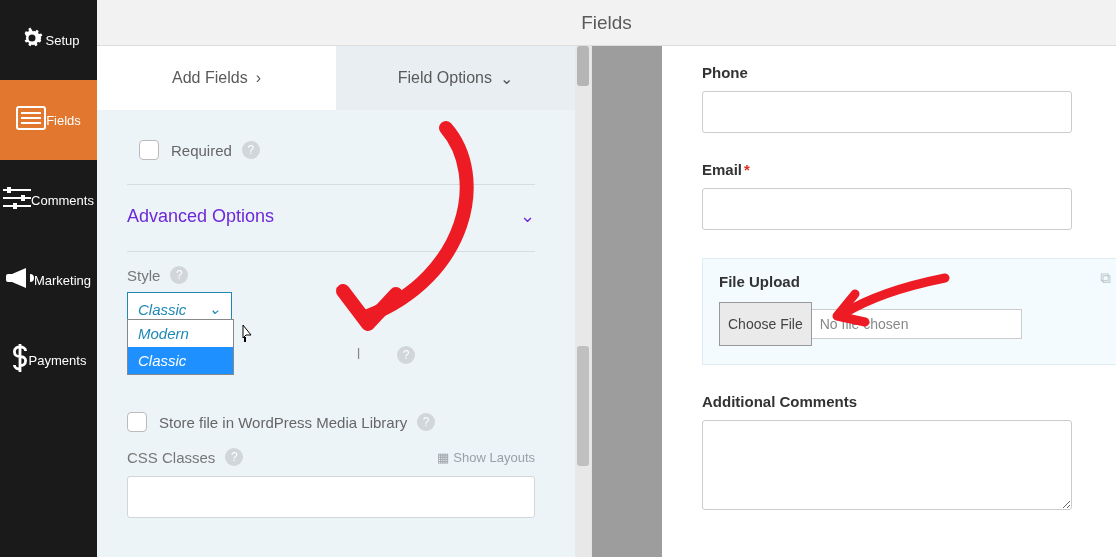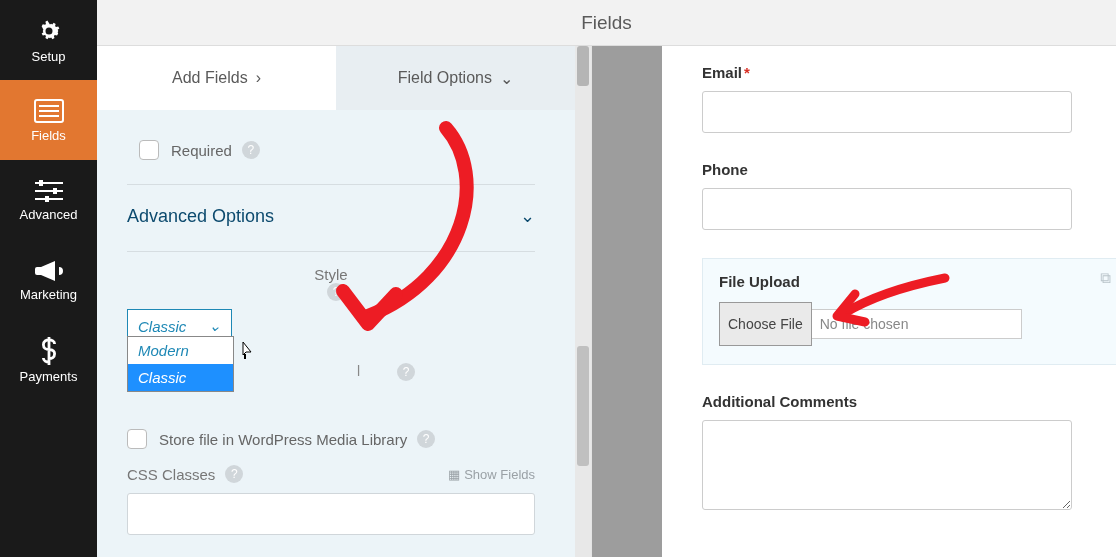--- a/index.html
+++ b/index.html
@@ -2,21 +2,21 @@
 <html><head>
 <meta charset="utf-8">
 <style>
 * { box-sizing: border-box; margin: 0; padding: 0; }
 body { font-family: -apple-system, BlinkMacSystemFont, "Segoe UI", Arial, sans-serif; font-size: 14px; color: #444; background: #fff; overflow: hidden; }
 
 .app { display: flex; height: 557px; width: 1116px; }
 
 
 .sidebar { width: 97px; background: #1a1a1a; display: flex; flex-direction: column; flex-shrink: 0; }
-.side-item { display: flex; flex-direction: column; align-items: center; justify-content: center; color: #fff; height: 80px; cursor: pointer; font-size: 13px; }
+.side-item { display: flex; flex-direction: row; align-items: center; justify-content: center; color: #fff; height: 80px; cursor: pointer; font-size: 13px; }
 .side-item.active { background: #e27730; }
 .side-item .icon { font-size: 28px; margin-bottom: 4px; display: flex; align-items: center; justify-content: center; }
 
 
 .main { flex: 1; display: flex; flex-direction: column; min-width: 0; }
 .topbar { height: 46px; background: #f2f2f2; border-bottom: 1px solid #ddd; display: flex; align-items: center; justify-content: center; color: #5a5a5a; font-size: 19px; }
 
 .content { flex: 1; display: flex; min-height: 0; }
 
 
@@ -29,23 +29,23 @@
 .tab { flex: 1; display: flex; align-items: center; justify-content: center; color: #5a5a5a; font-size: 16px; cursor: pointer; gap: 8px; }
 .tab.active { background: #fff; }
 
 .panel-body { padding: 20px 40px 20px 30px; background: #ecf4f8; flex: 1; margin-right: 16px; position: relative; }
 .row { display: flex; align-items: center; padding: 10px 12px; color: #666; font-size: 15px; }
 .checkbox { width: 20px; height: 20px; border: 1px solid #bbb; border-radius: 4px; margin-right: 12px; background: #fff; }
 .help { width: 18px; height: 18px; border-radius: 50%; background: #d0d6da; color: #fff; display: inline-flex; align-items: center; justify-content: center; font-size: 12px; margin-left: 10px; }
 
 .divider { border-top: 1px solid #d6dde1; margin: 14px 0; }
 
-.adv-header { display: flex; align-items: center; justify-content: space-between; font-size: 18px; color: #0c4a6e; padding: 6px 0 10px; }
-
-.label { color: #777; font-size: 15px; margin-bottom: 8px; display: flex; align-items: center; flex-direction: column; }
+.adv-header { display: flex; align-items: center; justify-content: space-between; font-size: 18px; color: #6d28d9; padding: 6px 0 10px; }
+
+.label { color: #777; font-size: 15px; margin-bottom: 8px; display: flex; align-items: center; }
 
 .select-box { width: 105px; height: 34px; border: 1px solid #1e88b5; background: #fff; display: flex; align-items: center; justify-content: space-between; padding: 0 10px; color: #1e88b5; font-size: 15px; cursor: pointer; position: relative; font-style: italic; }
 .dropdown { position: absolute; top: 26px; left: -1px; width: 107px; background: #fff; border: 1px solid #888; z-index: 10; }
 .dropdown .opt { padding: 5px 10px; font-size: 15px; cursor: pointer; }
 .dropdown .opt.sel { background: #1e90ff; color: #fff; }
 
 .cursor { position: absolute; left: 112px; top: 32px; font-size: 16px; pointer-events: none; }
 
 .store-row { display: flex; align-items: center; padding-top: 28px; color: #666; font-size: 15px; }
 
@@ -104,21 +104,21 @@
       <span class="icon">
         <svg width="28" height="24" viewBox="0 0 28 24" fill="#fff">
             <rect y="3" width="28" height="2"></rect>
             <rect y="11" width="28" height="2"></rect>
             <rect y="19" width="28" height="2"></rect>
             <rect x="4" y="1" width="4" height="6"></rect>
             <rect x="18" y="9" width="4" height="6"></rect>
             <rect x="10" y="17" width="4" height="6"></rect>
           </svg>
       </span>
-      <span>Advanced</span>
+      <span>Comments</span>
     </div>
     <div class="side-item">
       <span class="icon">
         <svg width="28" height="24" viewBox="0 0 28 24" fill="#fff">
             <path d="M2 8h4l14-6v20L6 16H2a2 2 0 01-2-2v-4a2 2 0 012-2zm22 0a4 4 0 010 8V8z"></path>
           </svg>
       </span>
       <span>Marketing</span>
     </div>
     <div class="side-item">
@@ -202,47 +202,47 @@
             <span class="help">?</span>
           </div>
 
           <div class="css-label">
             <span style="display:flex;align-items:center;">
               <span>CSS Classes</span>
               <span class="help">?</span>
             </span>
             <span class="show-layouts">
               <span>▦</span>
-              <span>Show Fields</span>
+              <span>Show Layouts</span>
             </span>
           </div>
           <input class="css-input" style="">
 
           
           <svg class="arrow1" viewBox="0 0 180 240">
             <path d="M118 12 C 160 60, 140 160, 40 200" stroke="#ed1c24" stroke-width="14" fill="none" stroke-linecap="round"></path>
             <path d="M15 175 L40 208 L68 178" stroke="#ed1c24" stroke-width="14" fill="none" stroke-linecap="round" stroke-linejoin="round"></path>
           </svg>
 
         </div>
       </div>
 
       <div class="gap"></div>
 
       <div class="preview">
 
         <div class="field">
+          <div class="flabel">Phone</div>
+          <input class="finput" style="">
+        </div>
+
+        <div class="field">
           <div class="flabel">
             <span>Email</span><span class="req">*</span>
           </div>
-          <input class="finput" style="">
-        </div>
-
-        <div class="field">
-          <div class="flabel">Phone</div>
           <input class="finput" style="">
         </div>
 
         <div class="upload-box field" style="width:420px;">
           <span class="dup-icon">⧉</span>
           <div class="flabel">File Upload</div>
           <div class="file-row">
             <div class="choose-btn">Choose File</div>
             <div class="file-status">No file chosen</div>
           </div>

